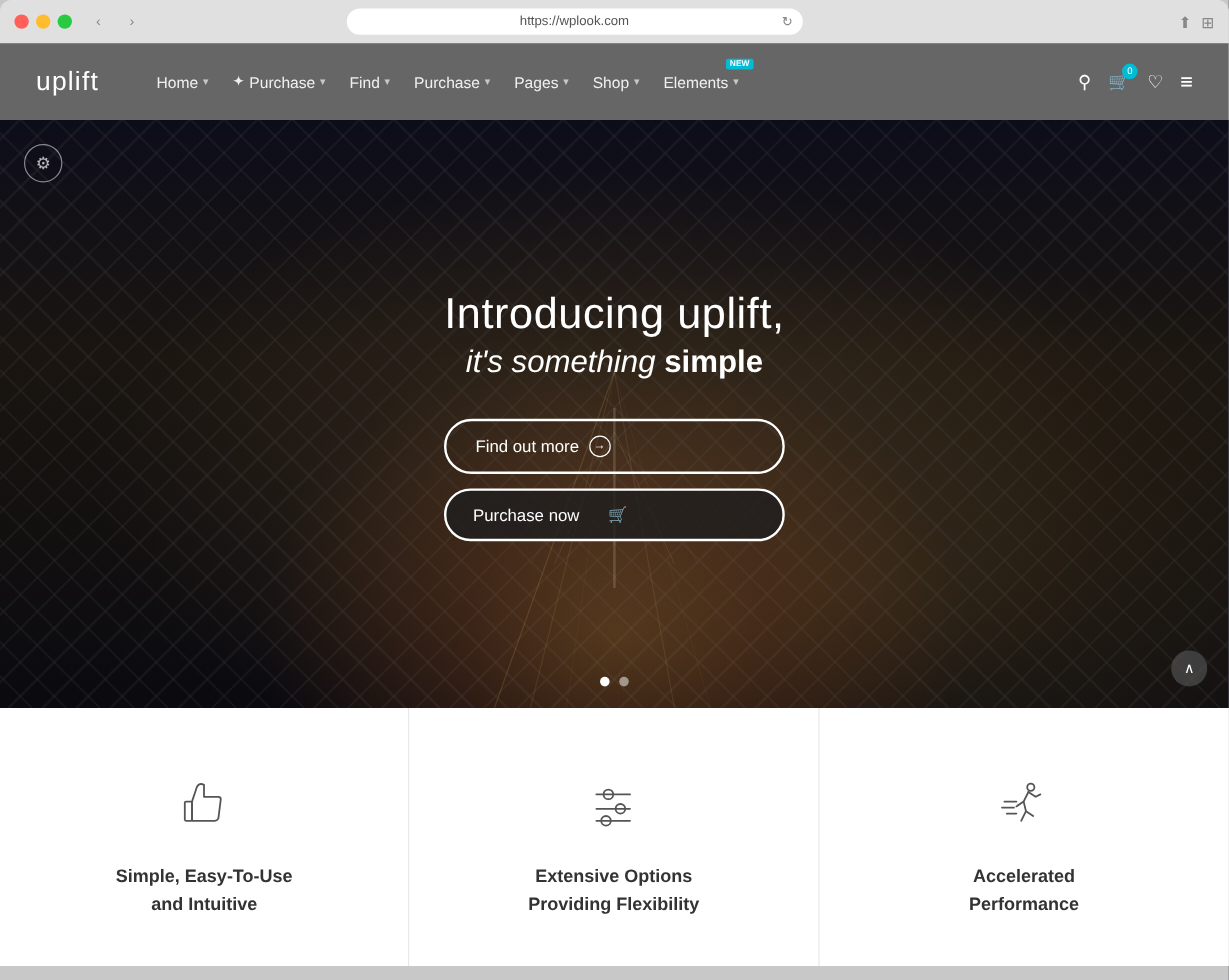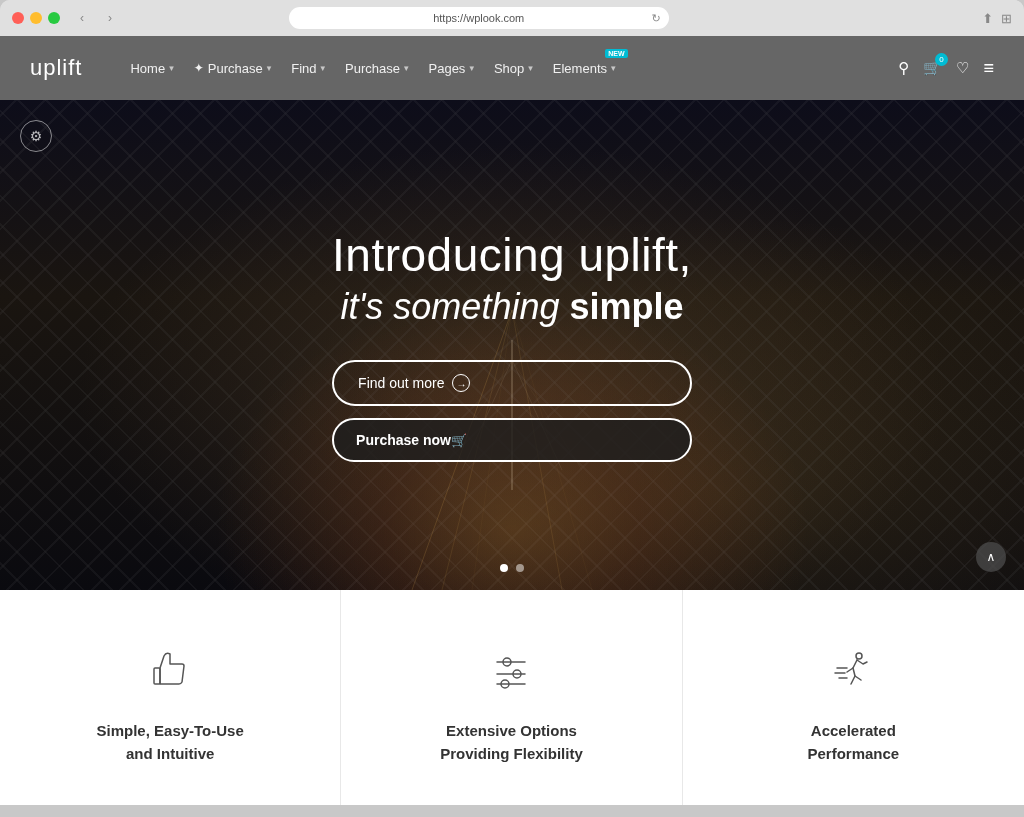--- a/index.html
+++ b/index.html
@@ -213,27 +213,27 @@
       cursor: pointer;
     }
 
     .hero-content {
       position: relative;
       z-index: 2;
       text-align: center;
       color: white;
     }
     .hero-title {
-      font-size: 46px;
+      font-size: 36px;
       font-weight: 300;
       margin-bottom: 4px;
       letter-spacing: 0.5px;
     }
     .hero-subtitle {
-      font-size: 36px;
+      font-size: 26px;
       font-weight: 300;
       font-style: italic;
       margin-bottom: 32px;
     }
     .hero-subtitle strong {
       font-weight: 700;
       font-style: normal;
     }
     .hero-buttons {
       display: flex;
@@ -257,22 +257,22 @@
     .btn-dark {
       padding: 12px 22px;
       border: 2px solid white;
       border-radius: 30px;
       color: white;
       background: rgba(30,30,30,0.8);
       font-size: 14px;
       cursor: pointer;
       display: flex;
       align-items: center;
-      gap: 0;
-      font-weight: 700;
+      gap: 24px;
+      font-weight: 400;
     }
 
     
     .slider-dots {
       position: absolute;
       bottom: 18px;
       left: 50%;
       transform: translateX(-50%);
       display: flex;
       gap: 8px;

